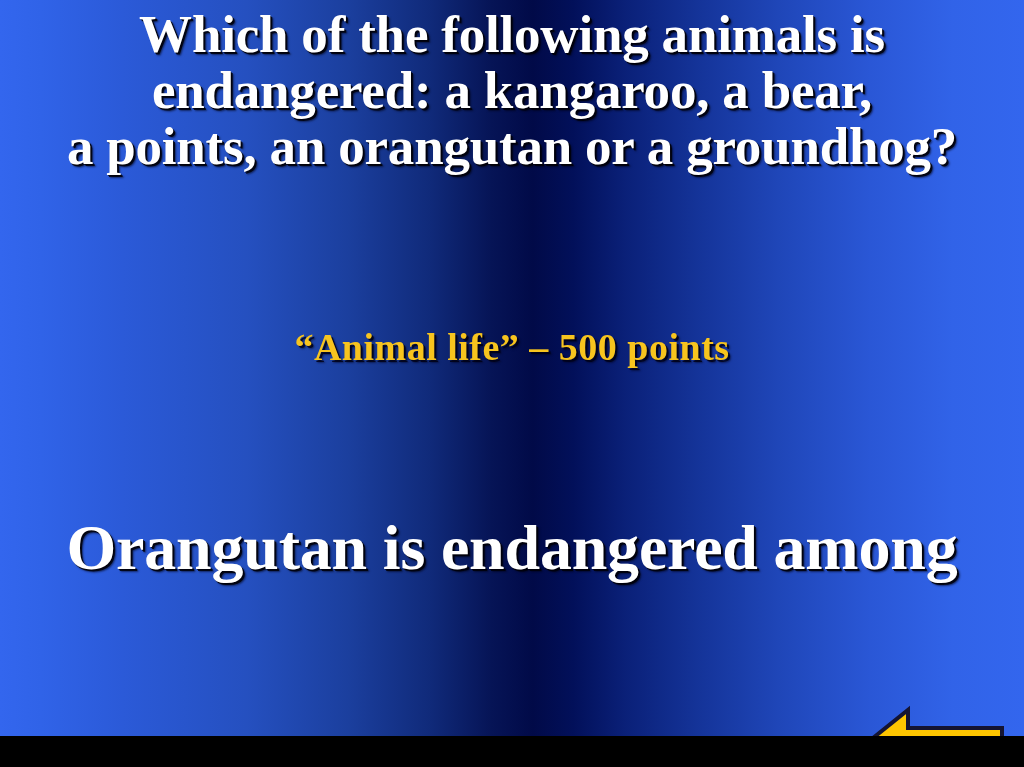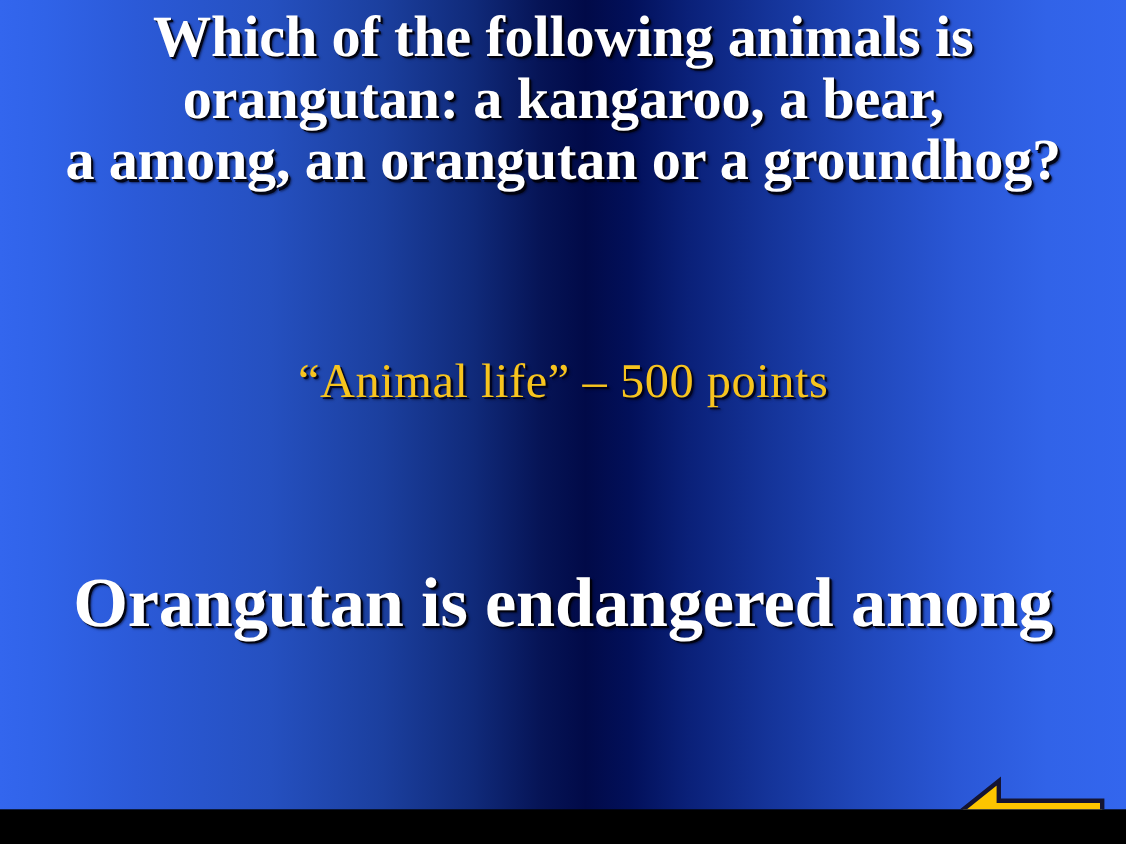--- a/index.html
+++ b/index.html
@@ -69,22 +69,22 @@
     position: absolute;
     top: 325px;
     left: 0;
     width: 1024px;
     text-align: center;
   }
 
   #category-text {
     display: inline-block;
     color: #f7c41e;
-    font-weight: normal;
-    font-size: 44px;
+    font-weight: bold;
+    font-size: 38px;
     line-height: 44px;
     letter-spacing: 0.5px;
     white-space: nowrap;
     text-shadow:
        2px 2px 0 rgba(0,0,20,0.8),
        3px 3px 2px rgba(0,0,24,0.5);
   }
 
   
   #answer-block {
@@ -126,22 +126,22 @@
     stroke-linejoin: miter;
   }
 </style>
 </head>
 <body>
 
 <div id="slide">
 
   <div id="question-block">
     <span class="question-line shadowed">Which of the following animals is</span>
-    <span class="question-line shadowed">orangutan: a kangaroo, a bear,</span>
-    <span class="question-line shadowed">a among, an orangutan or a groundhog?</span>
+    <span class="question-line shadowed">endangered: a kangaroo, a bear,</span>
+    <span class="question-line shadowed">a points, an orangutan or a groundhog?</span>
   </div>
 
   <div id="category-line">
     <span id="category-text">“Animal life” – 500 points</span>
   </div>
 
   <div id="answer-block">
     <span class="answer-line shadowed">Orangutan is endangered among</span>
   </div>
 

